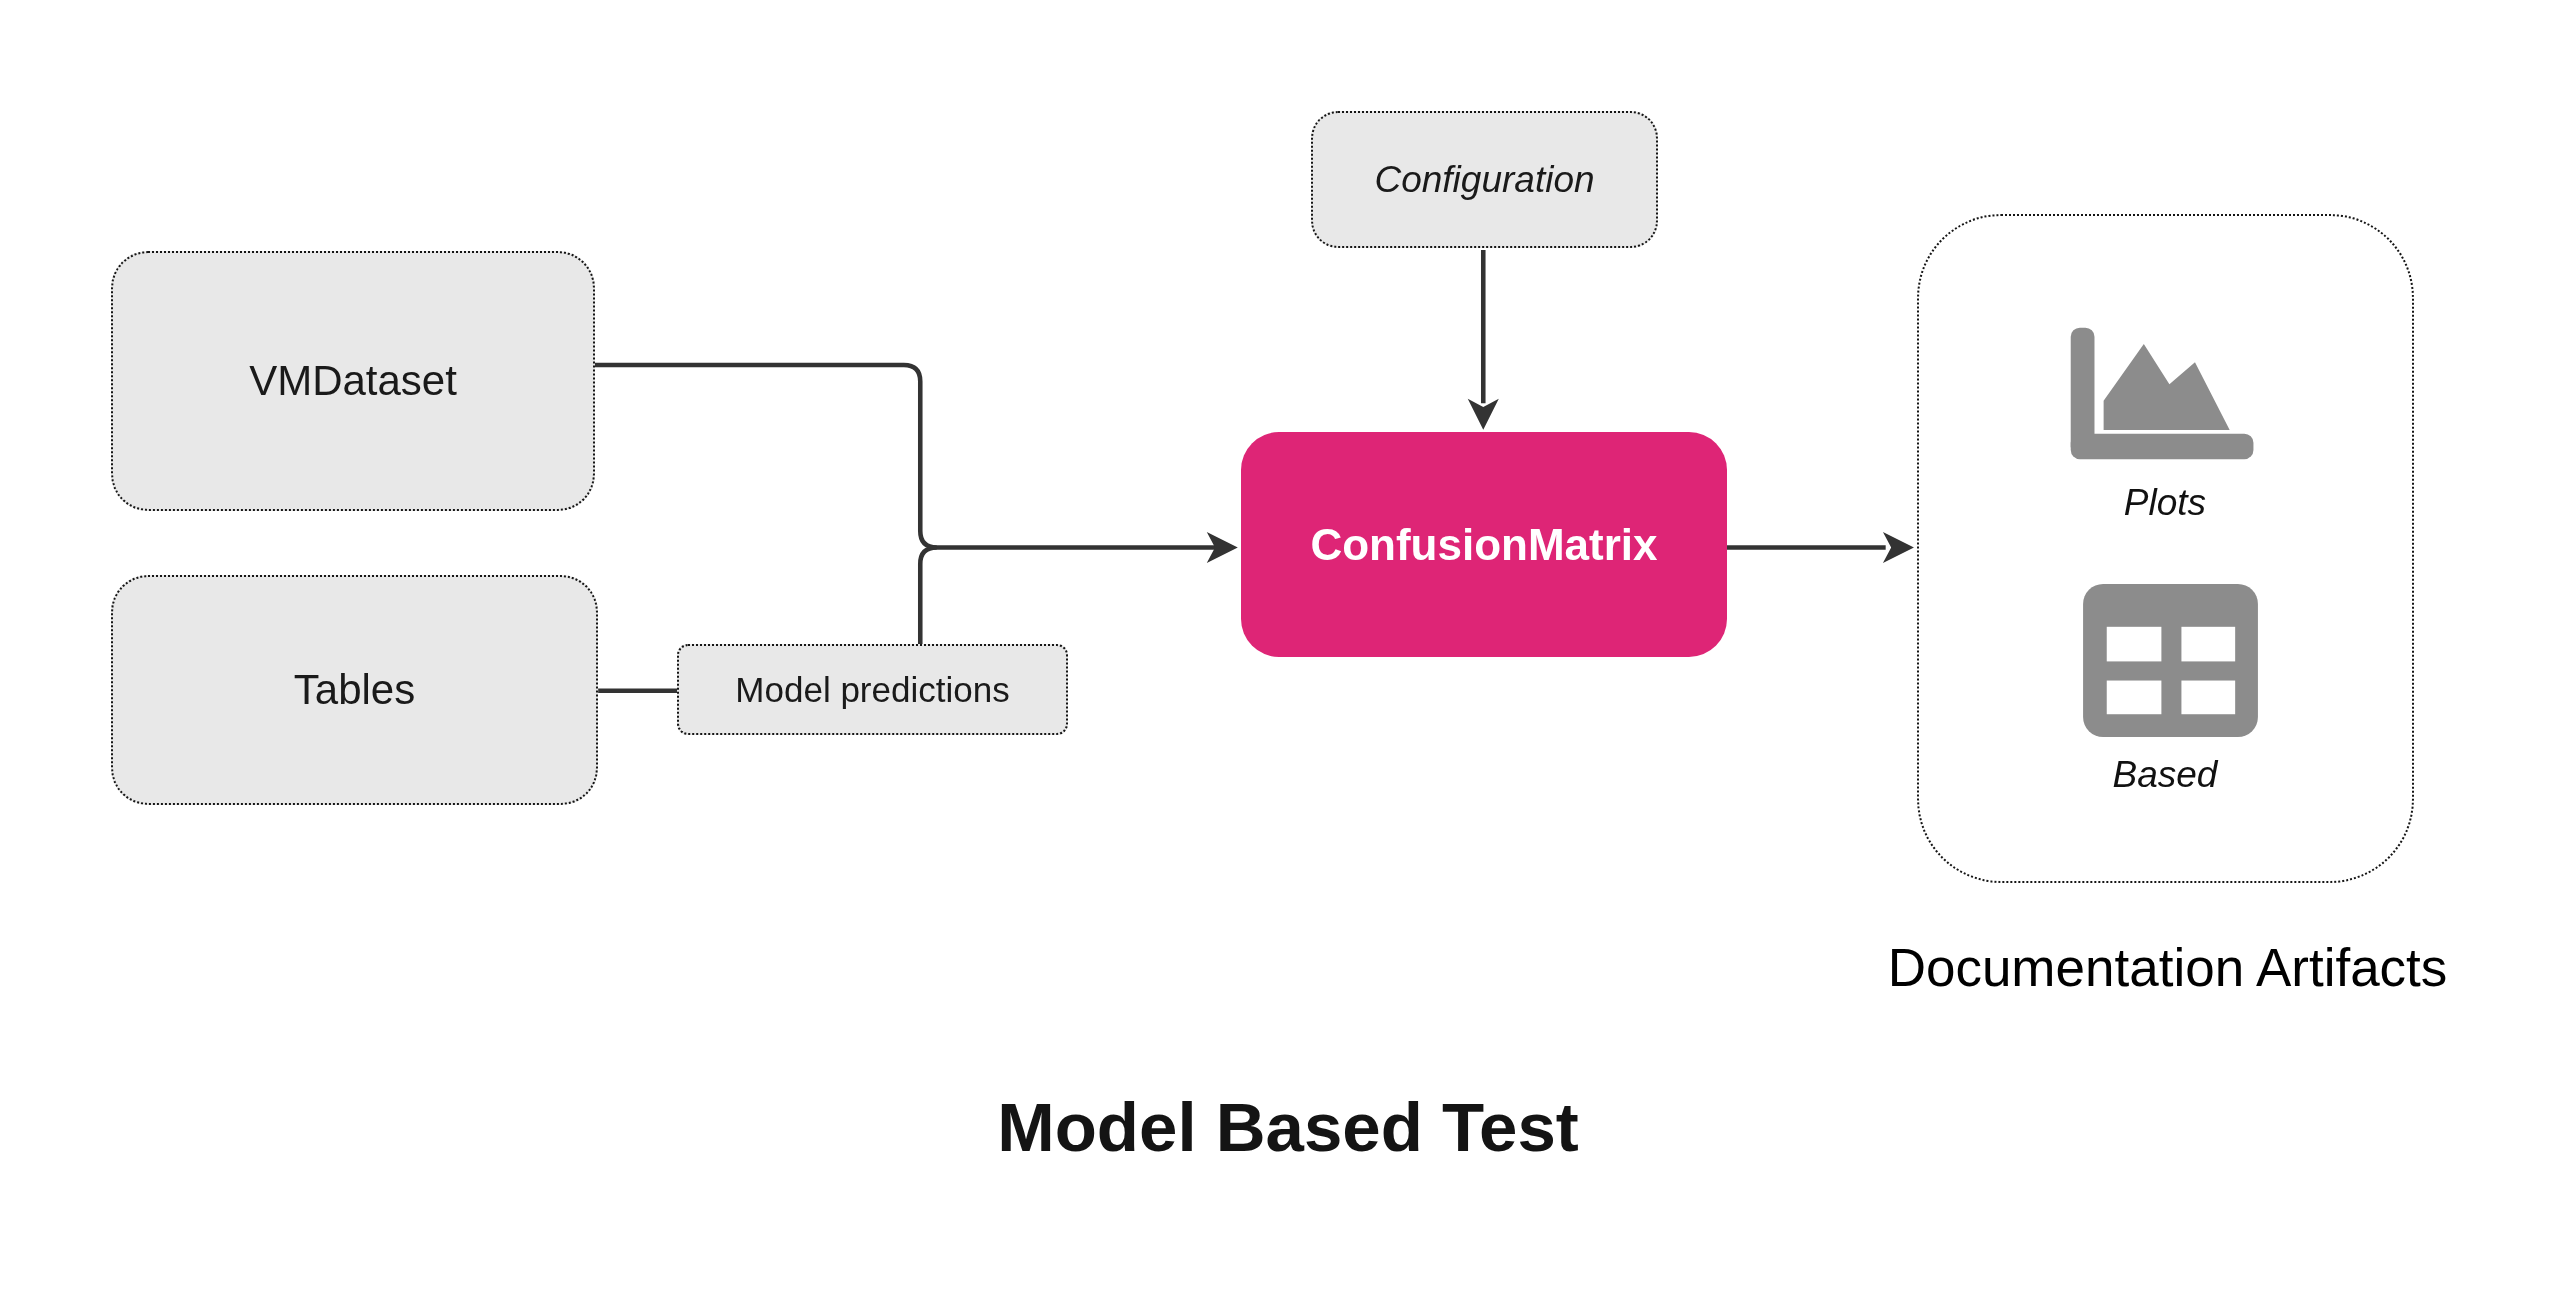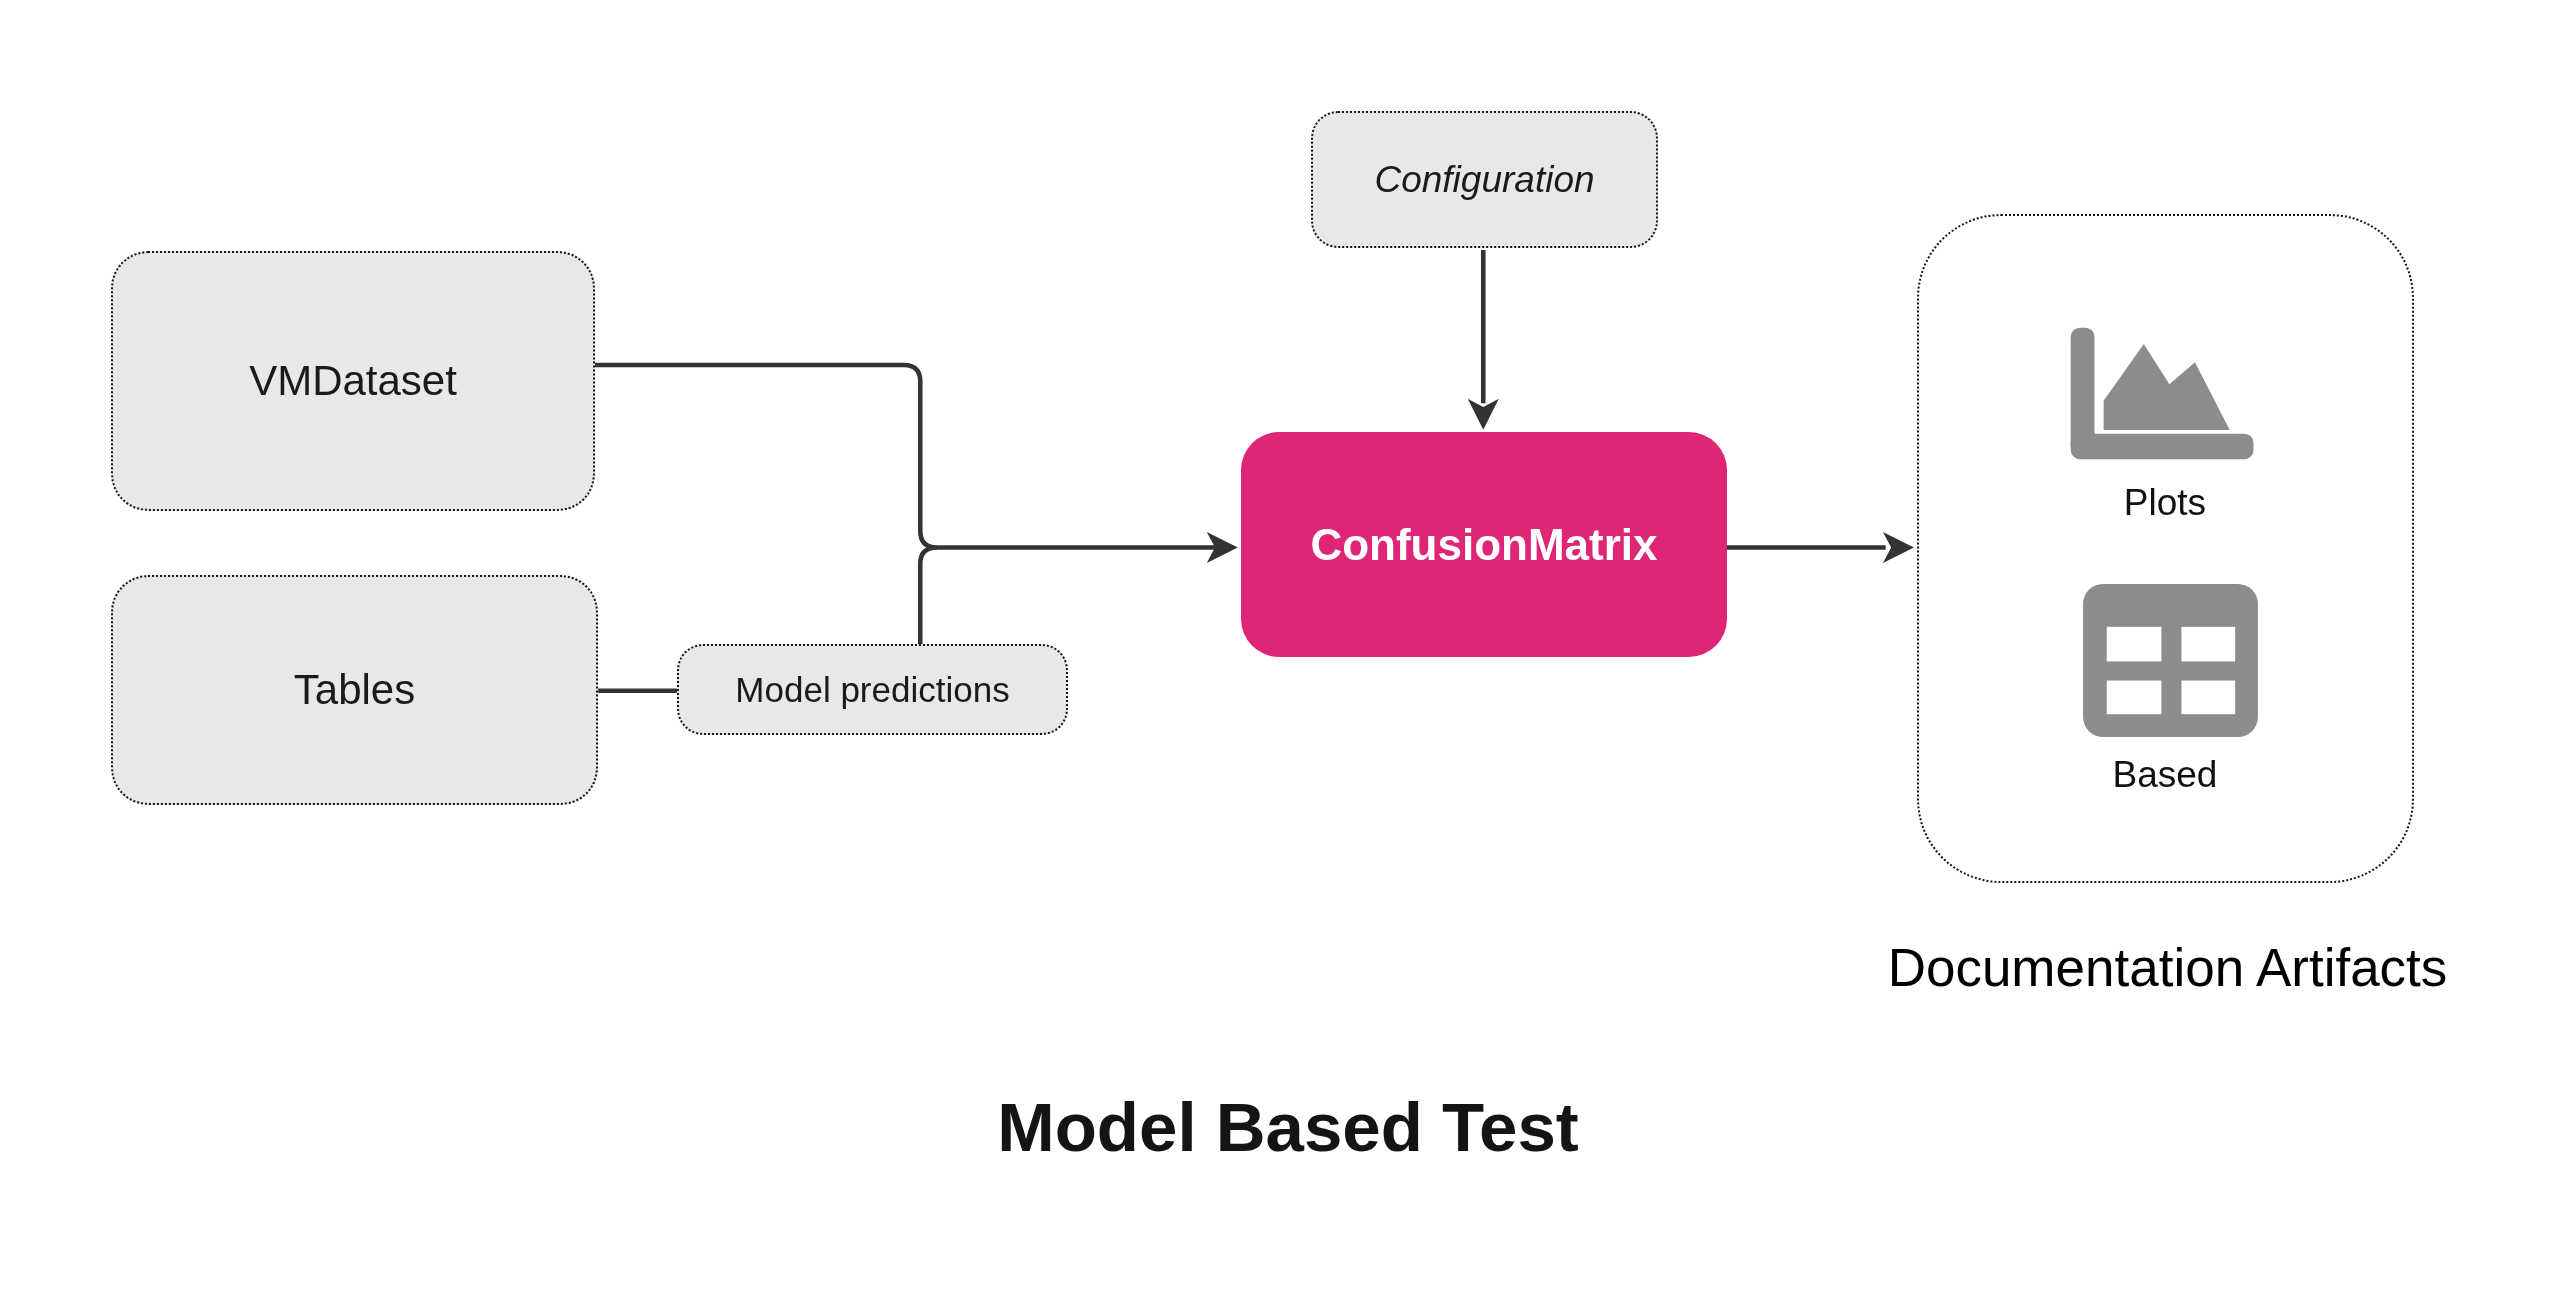--- a/index.html
+++ b/index.html
@@ -21,41 +21,41 @@
     justify-content: center;
     box-sizing: border-box;
     text-align: center;
   }
   .node.dotted {
     background: #e8e8e8;
     border: 2.7px dotted #151515;
   }
   .node-vmdataset  { left:111px;  top:251px; width:484px; height:260px; border-radius:37px; font-size:42px; }
   .node-vmmodel    { left:111px;  top:575px; width:487px; height:230px; border-radius:37px; font-size:42px; }
-  .node-predictions{ left:677px;  top:644px; width:391px; height:91px; border-radius:26px; font-size:35px; }
+  .node-predictions{ left:677px;  top:644px; width:391px; height:91px; border-radius:11px; font-size:35px; }
   .node-config     { left:1311px; top:111px; width:347px; height:137px; border-radius:27px; font-size:37px; font-style:italic; }
   .node-confusion  {
     left:1241px; top:432px; width:486px; height:225px;
     background:#de2576; border-radius:38px;
     color:#ffffff; font-weight:bold; font-size:44px;
   }
 
   .artifacts-box {
     position:absolute; left:1917px; top:214px; width:497px; height:669px;
     box-sizing:border-box;
     border:2.7px dotted #151515;
     border-radius:84px;
     background:#ffffff;
   }
   .artifact-icon { position:absolute; }
   .icon-plots  { left:2067px; top:324px; width:192px; height:148px; }
   .icon-tables { left:2083px; top:584px; width:175px; height:153px; }
   .artifact-label {
     position:absolute; left:2028px; width:274px;
-    text-align:center; font-size:37px; color:#111111;
+    text-align:center; font-style:italic; font-size:37px; color:#111111;
   }
   .label-plots  { top:482px; }
   .label-tables { top:754px; }
 
   .artifacts-caption {
     position:absolute; left:1846px; top:937px; width:643px;
     text-align:center; font-size:53px; color:#000000;
   }
 
   .diagram-title {

